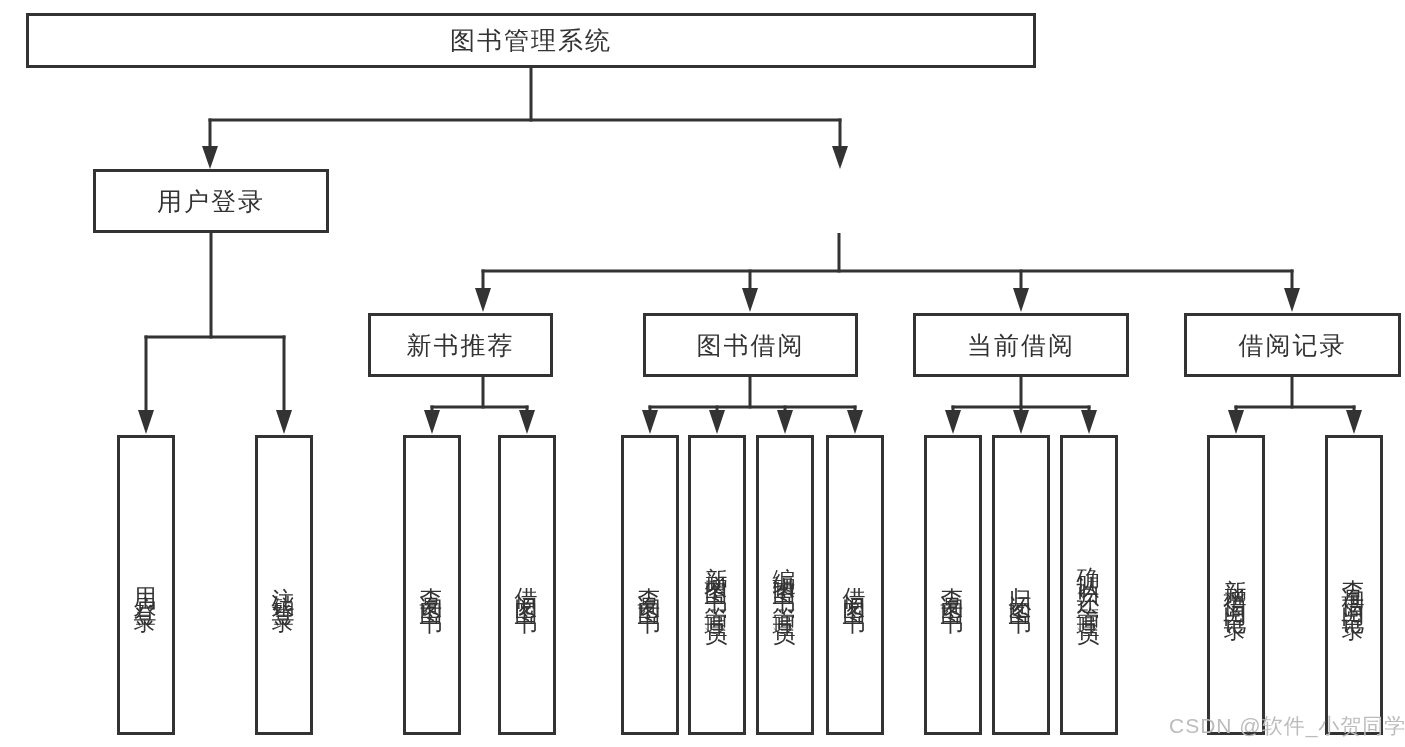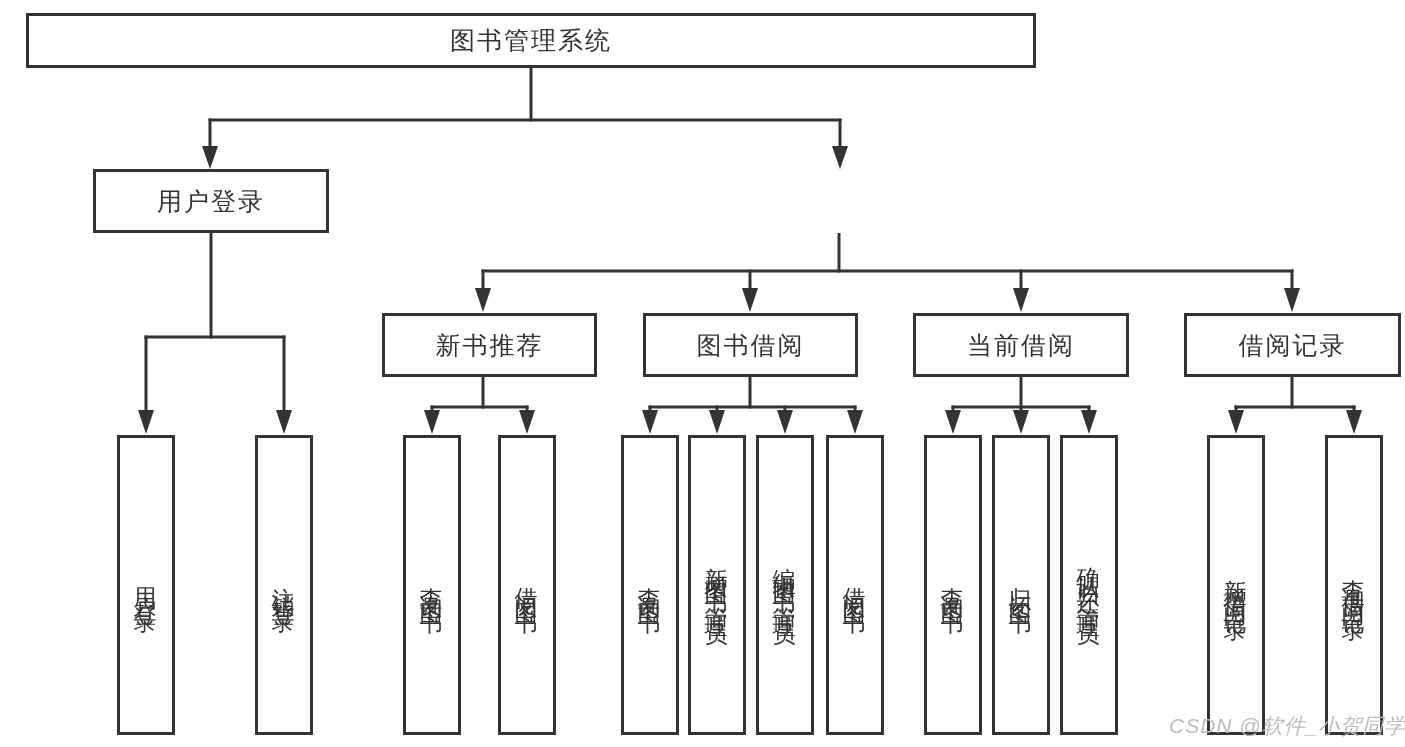--- a/index.html
+++ b/index.html
@@ -40,21 +40,20 @@
   }
   .lvl{height:64px;}
   .watermark{
     position:absolute;
     left:1158px;top:712px;
     font-size:21px;
     color:var(--watermark);
     letter-spacing:1px;
     z-index:5;
     white-space:nowrap;
-    font-style:italic;
   }
 </style>
 </head>
 <body>
 
 <div class="canvas">
 
   <svg class="connectors" viewBox="0 0 1405 747" xmlns="http://www.w3.org/2000/svg">
     <g>
       <line x1="520" y1="68" x2="520" y2="121.5"></line>
@@ -125,21 +124,21 @@
   </svg>
 
   <div class="box" style="left:15px;top:13px;width:1010px;height:55px">
     <span>图书管理系统</span>
   </div>
 
   <div class="box lvl" style="left:82px;top:169px;width:236px">
     <span>用户登录</span>
   </div>
 
-  <div class="box lvl" style="left:371px;top:313px;width:215px">
+  <div class="box lvl" style="left:357px;top:313px;width:185px">
     <span>新书推荐</span>
   </div>
   <div class="box lvl" style="left:902px;top:313px;width:216px">
     <span>当前借阅</span>
   </div>
   <div class="box lvl" style="left:632px;top:313px;width:215px">
     <span>图书借阅</span>
   </div>
   <div class="box lvl" style="left:1173px;top:313px;width:217px">
     <span>借阅记录</span>

